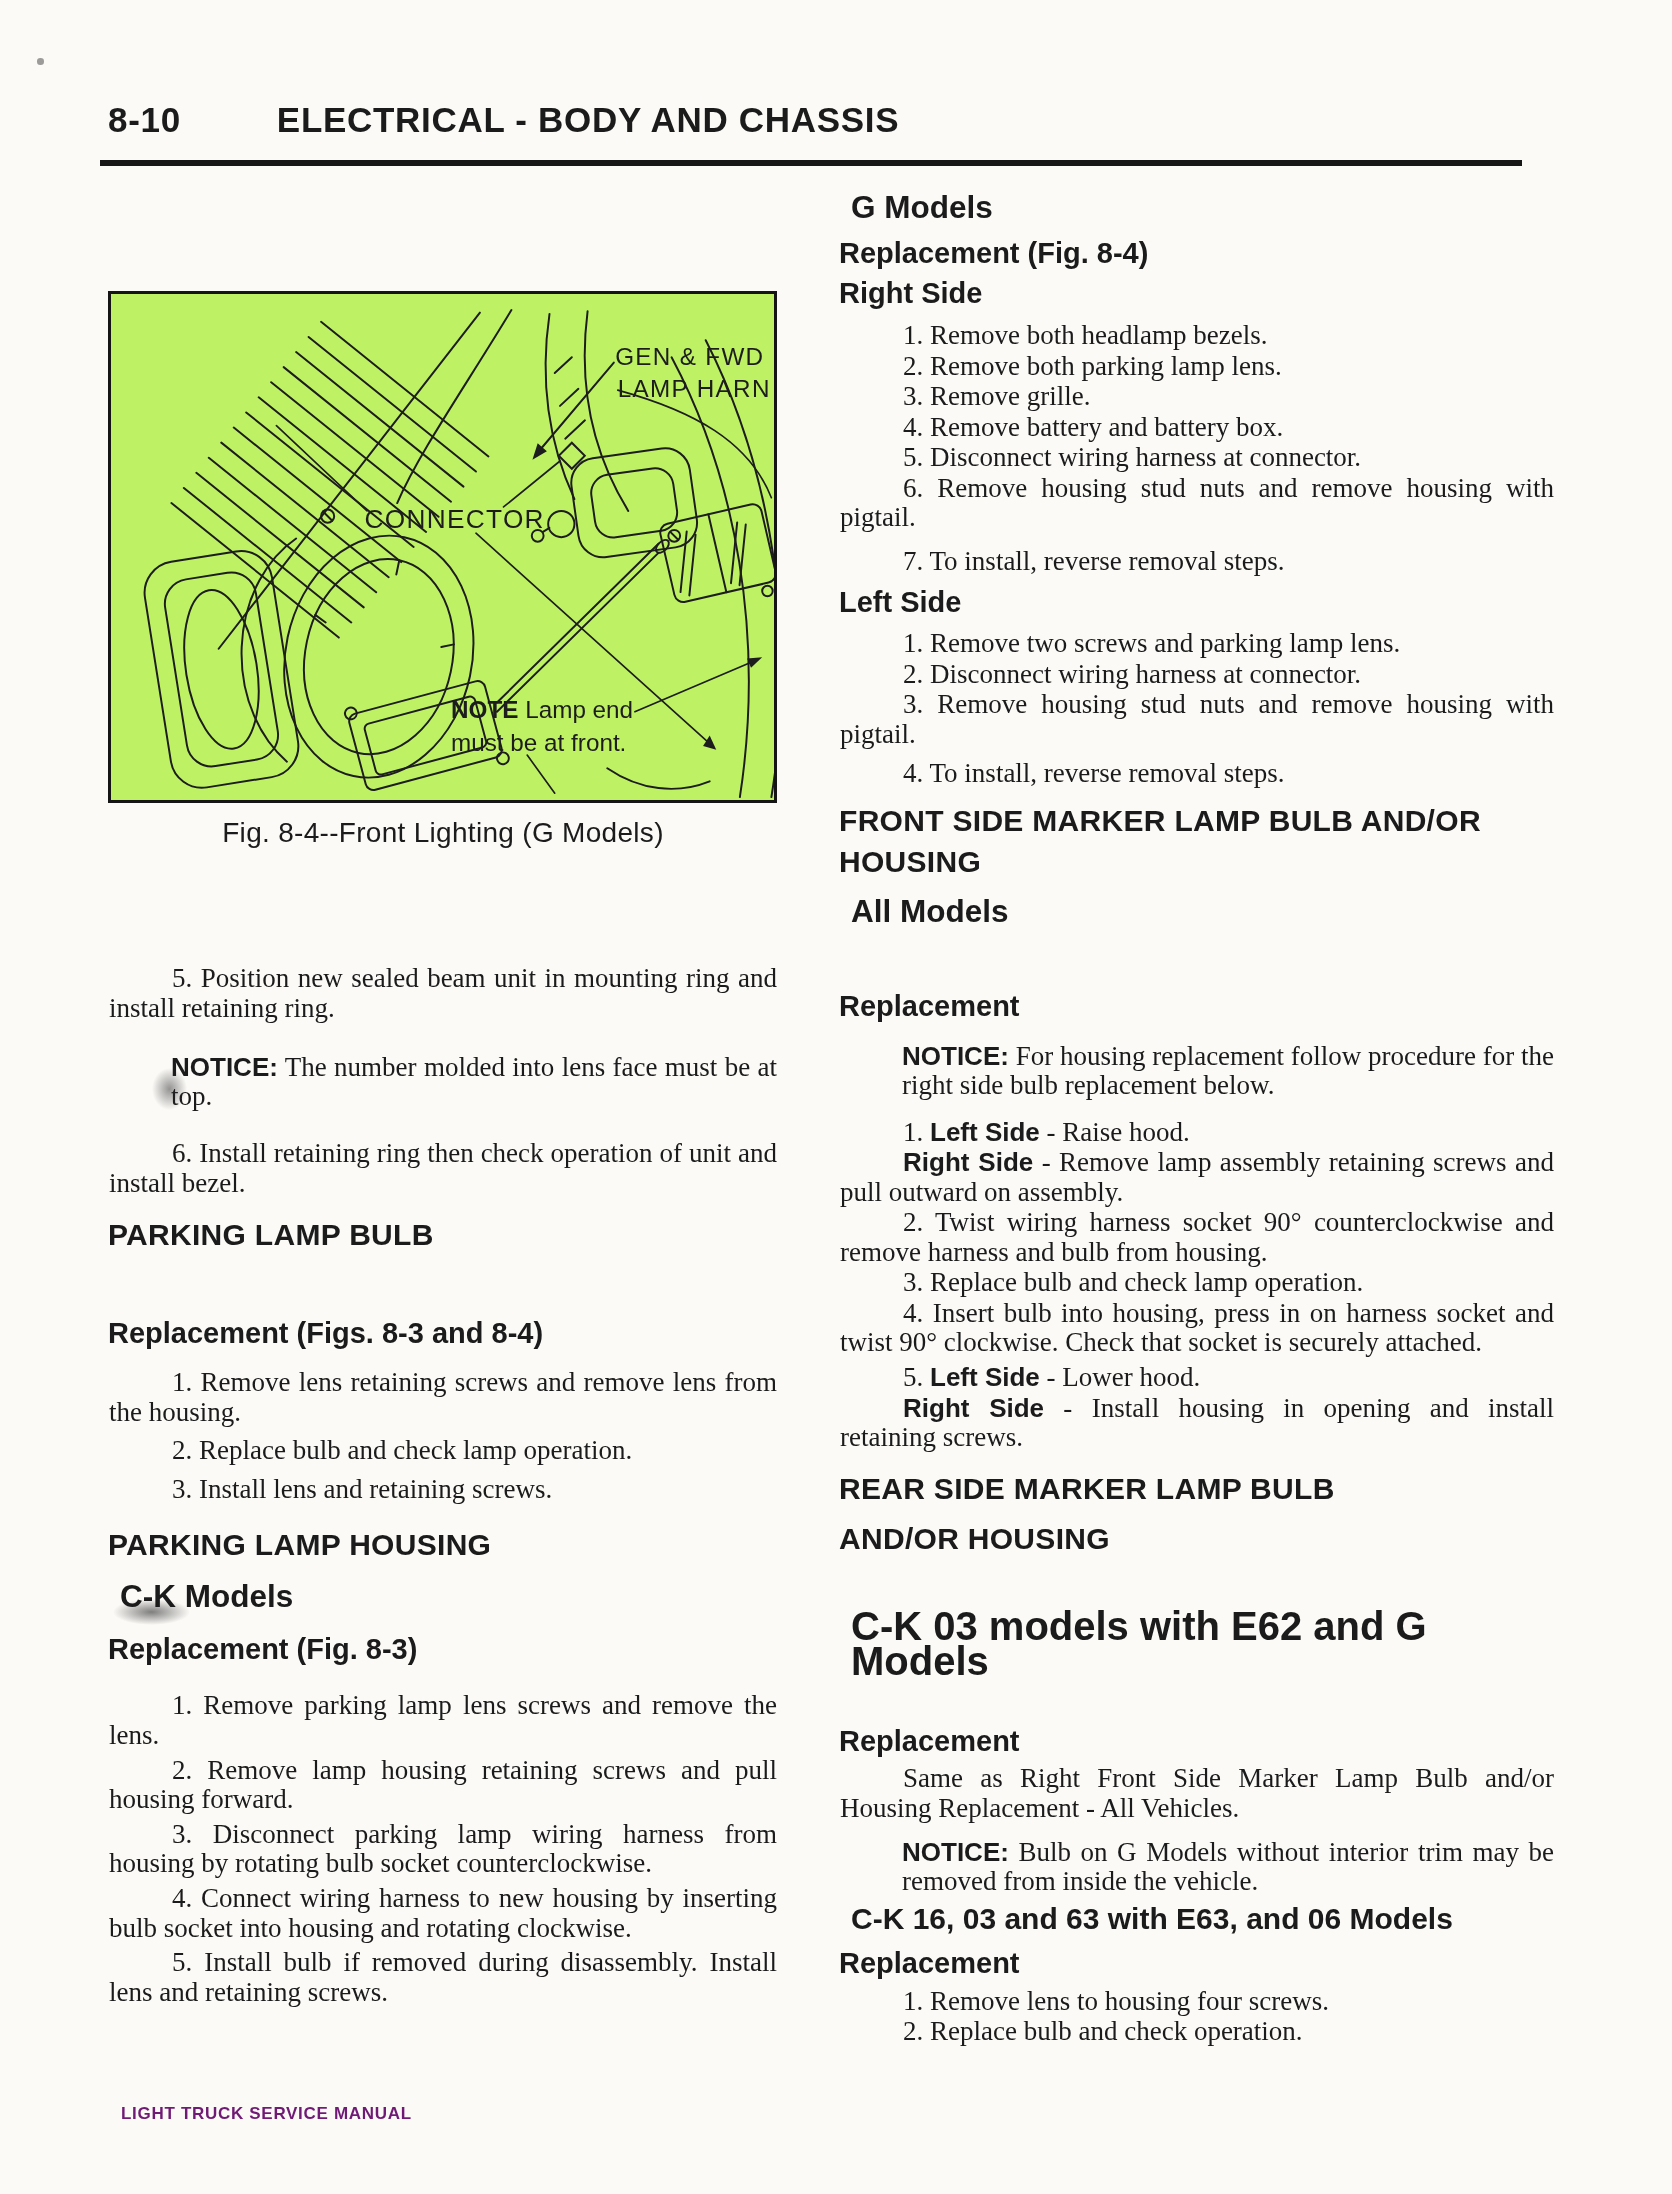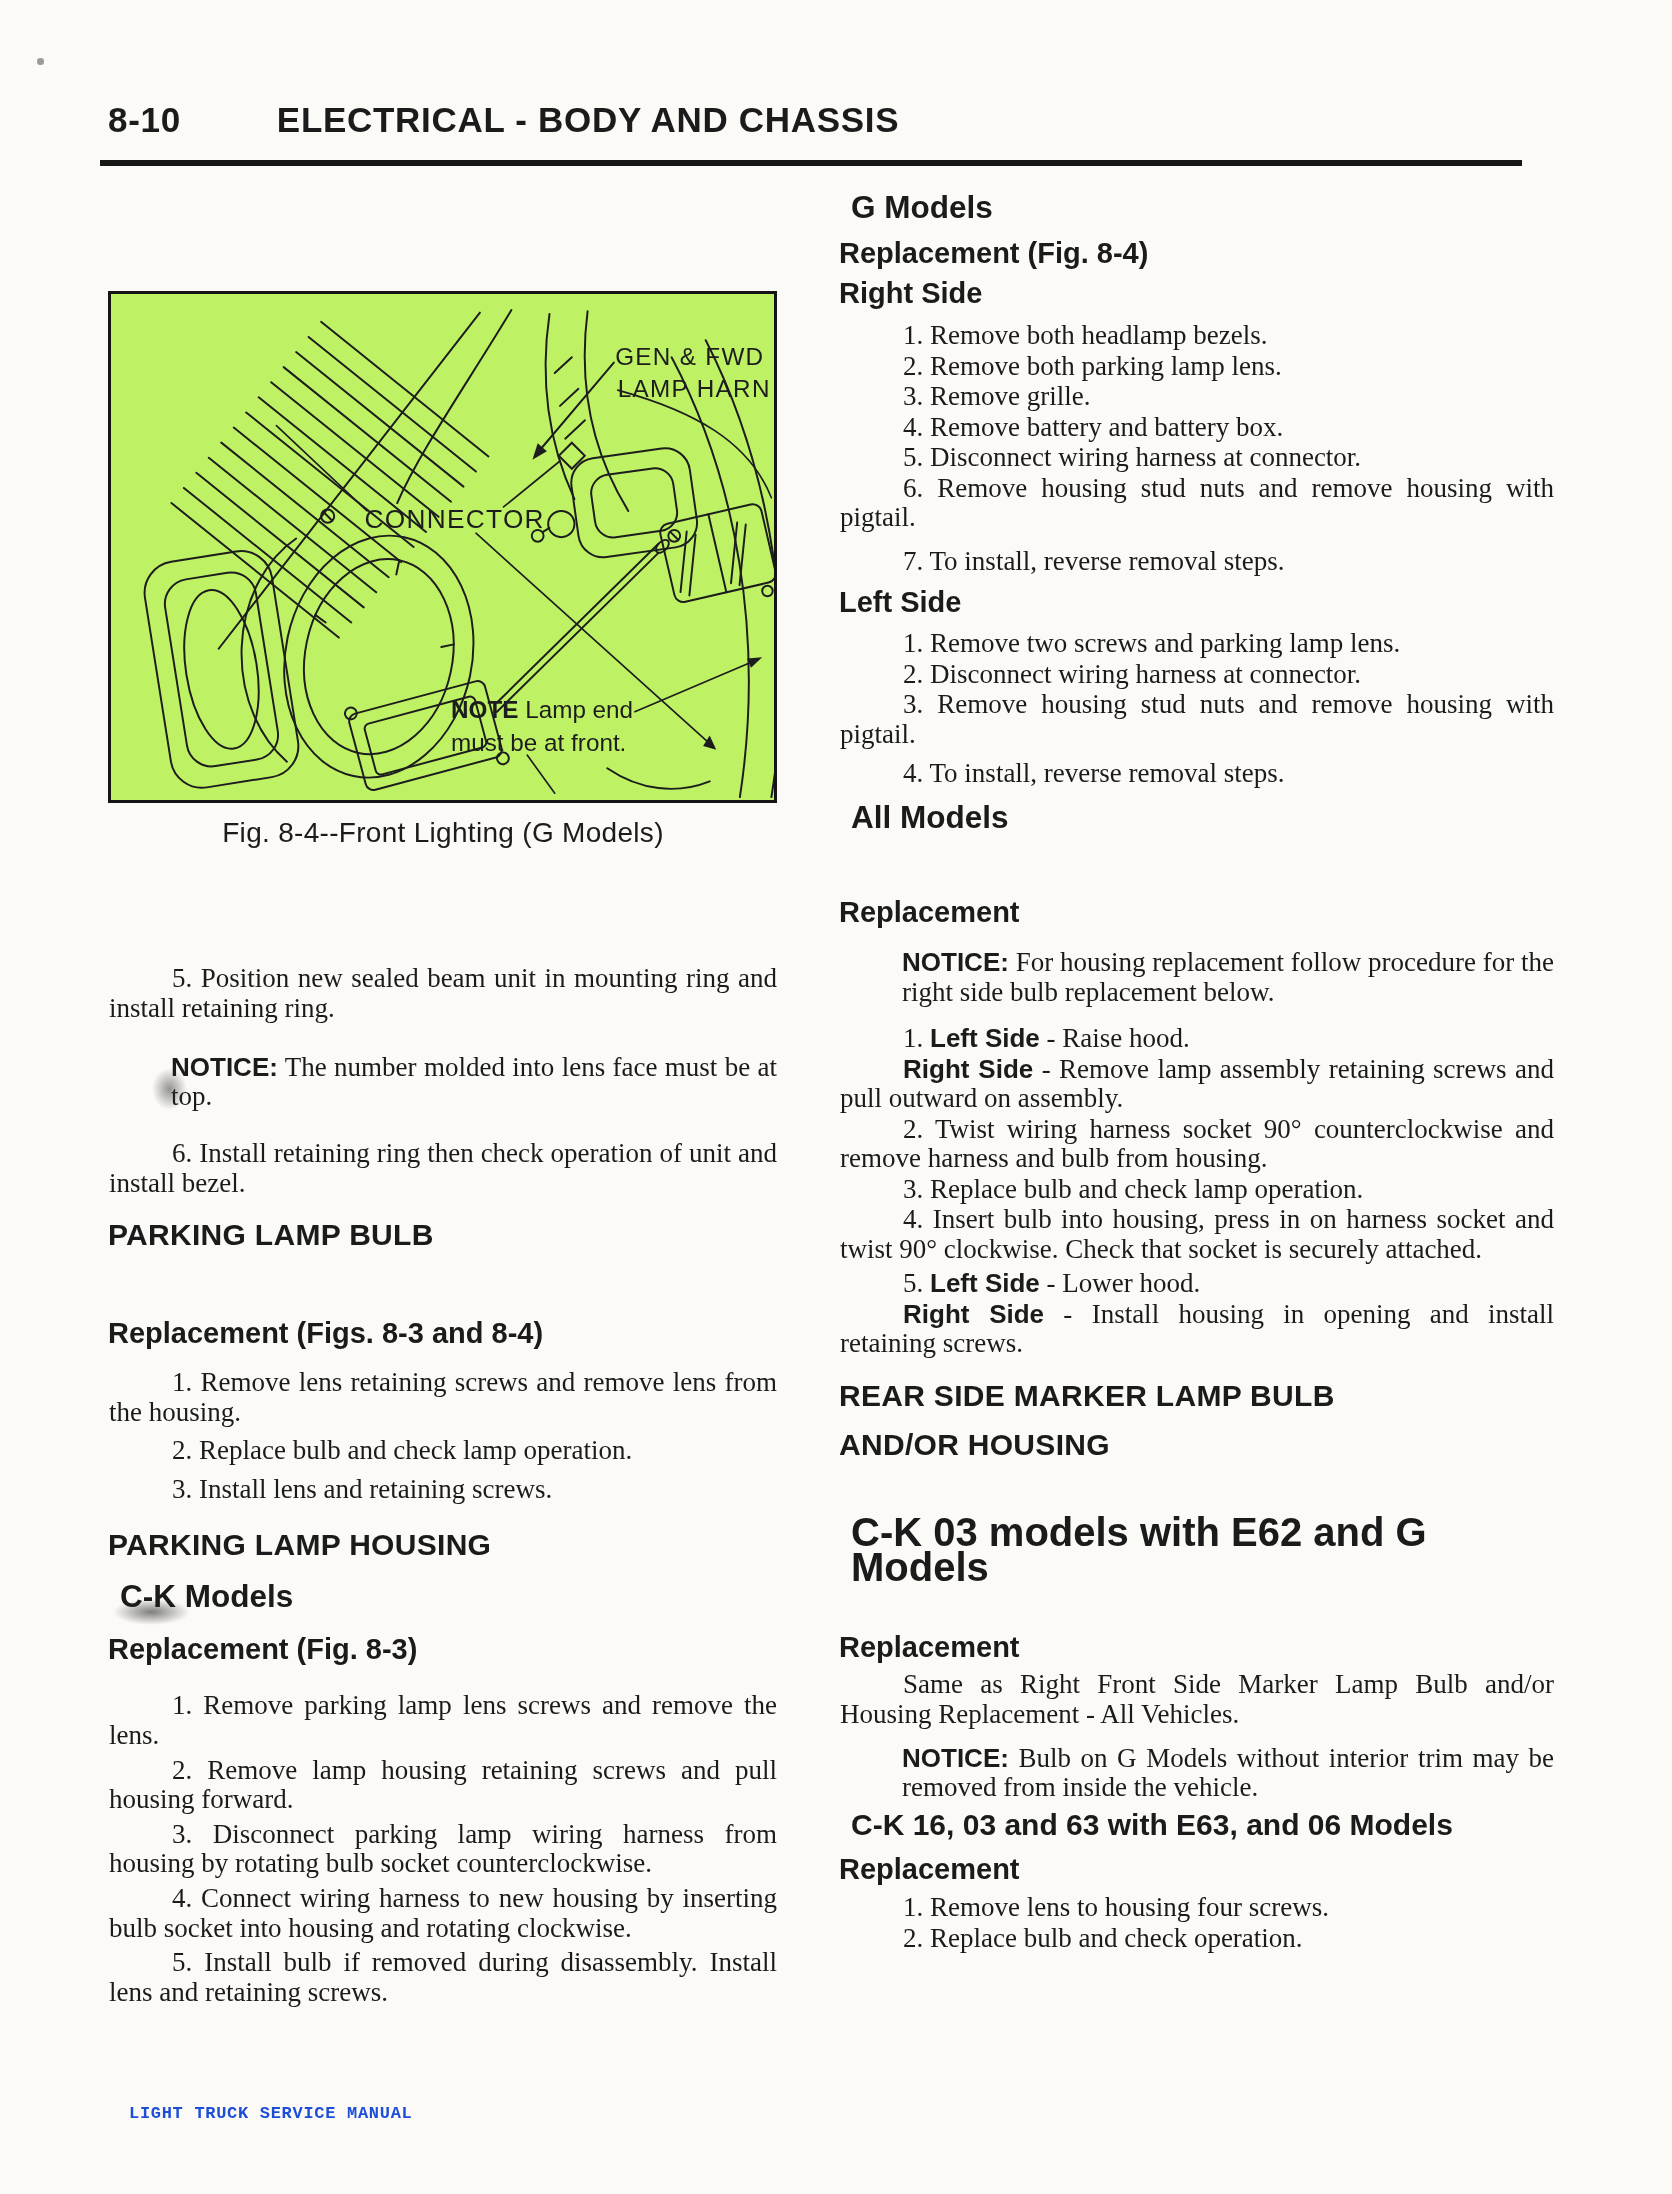--- a/index.html
+++ b/index.html
@@ -36,23 +36,23 @@
   .step{text-indent:63px;}
   .notice{margin-left:63px;}
   .bsans{font-family:"Liberation Sans","DejaVu Sans",sans-serif;font-weight:bold;font-size:26px;}
   .h-caps{font-family:"Liberation Sans","DejaVu Sans",sans-serif;font-weight:bold;
           font-size:30px;line-height:34px;letter-spacing:0.3px;margin:0;}
   .h-model{font-family:"Liberation Sans","DejaVu Sans",sans-serif;font-weight:bold;
           font-size:31.5px;line-height:35px;margin:12px;}
   .h-sub{font-family:"Liberation Sans","DejaVu Sans",sans-serif;font-weight:bold;
           font-size:29px;line-height:31.5px;margin:0;}
   
-  .ftr{position:absolute;left:129px;top:2104px;
-       font-family:Liberation Mono, monospace;
-       font-weight:bold;font-size:17px;letter-spacing:0.7px;color:#1d4ed8;}
+  .ftr{position:absolute;left:121px;top:2104px;
+       font-family:Liberation Sans, sans-serif;
+       font-weight:bold;font-size:17px;letter-spacing:0.7px;color:#701a75;}
   
   .smudge{position:absolute;pointer-events:none;}
   .sm1{left:152px;top:1068px;width:35px;height:42px;
        background:radial-gradient(closest-side,rgba(45,45,45,.5),rgba(45,45,45,0));}
   .sm2{left:113px;top:1599px;width:77px;height:26px;border-radius:50%;
        background:radial-gradient(closest-side,rgba(25,25,25,.55),rgba(25,25,25,0));}
   .sm3{left:37px;top:58px;width:6.6px;height:6.6px;border-radius:50%;background:rgba(40,40,40,.45);}
   
 </style>
 </head>
@@ -211,20 +211,21 @@
     <p class="para step">6. Remove housing stud nuts and remove housing with pigtail.</p>
     <p class="para step" style="margin-top:14.4px">7. To install, reverse removal steps.</p>
 
     <h3 class="h-sub" style="margin-top:10.5px">Left Side</h3>
 
     <p class="para step" style="margin-top:10.5px">1. Remove two screws and parking lamp lens.</p>
     <p class="para step">2. Disconnect wiring harness at connector.</p>
     <p class="para step">3. Remove housing stud nuts and remove housing with pigtail.</p>
     <p class="para step" style="margin-top:9.2px">4. To install, reverse removal steps.</p>
 
+    <h2 class="h-caps" style="margin-top:11.8px;line-height:41px">FRONT SIDE MARKER LAMP BULB AND/OR HOUSING</h2>
 
     <h2 class="h-model" style="margin-top:11.8px">All Models</h2>
 
     <h3 class="h-sub" style="margin-top:62px">Replacement</h3>
 
     <p class="para notice" style="margin-top:19.7px"><span class="bsans">NOTICE:</span><span> For housing replacement follow procedure for the right side bulb replacement below.</span></p>
 
     <p class="para step" style="margin-top:17px"><span>1. </span><span class="bsans">Left Side</span><span> - Raise hood.</span></p>
     <p class="para step"><span></span><span class="bsans">Right Side</span><span> - Remove lamp assembly retaining screws and pull outward on assembly.</span></p>
     <p class="para step"><span></span><span class="bsans"></span><span>2. Twist wiring harness socket 90° counterclockwise and remove harness and bulb from housing.</span></p>

